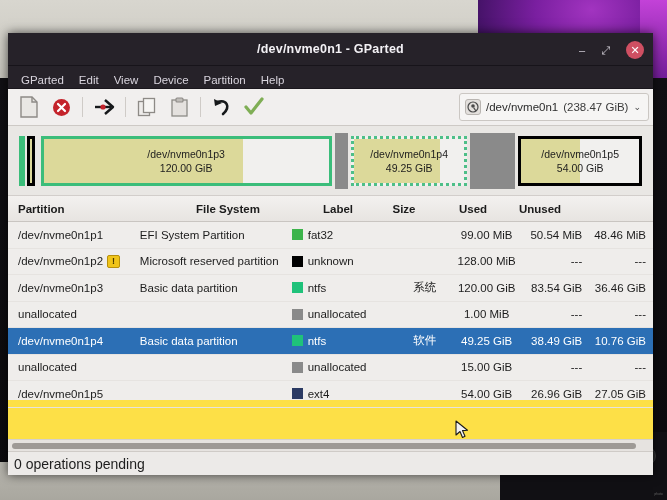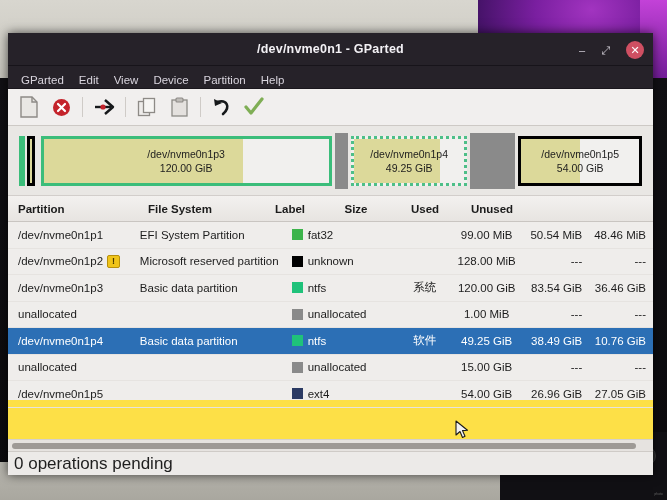--- a/index.html
+++ b/index.html
@@ -148,34 +148,34 @@
   .row.sel { background:#2c6fb5; color:#fff; }
   .c-part { width:140px; padding-left:10px; display:flex; align-items:center; gap:4px; }
   .c-name { width:162px; }
   .c-fs   { width:112px; display:flex; align-items:center; gap:5px; }
   .c-lab  { width:60px; text-align:center; }
   .c-size { width:72px; text-align:center; }
   .c-used { width:66px; text-align:right; }
   .c-unus { width:68px; text-align:right; }
   .c-flag { flex:1; text-align:left; padding-left:7px; overflow:hidden; white-space:nowrap; }
   #thead .c-size, #thead .c-used, #thead .c-unus { text-align:center; }
-  #thead .c-fs { display:block; }
+  #thead .c-fs { display:block;margin-left:48px; }
   .swatch { width:11px; height:11px; display:inline-block; flex:none; }
   .warn-ico {
     width:13px; height:13px; background:#f0c419; border:1px solid #b8900b;
     border-radius:2px; color:#4a3a00; font-size:9px; font-weight:bold;
     line-height:11px; text-align:center;
   }
   #tbody { background:#efedeb; height:178px; }
 
   
   #statusbar {
     position:absolute; left:0; bottom:0; width:100%; height:24px;
     background:#eceae8; border-top:1px solid #cfcbc7;
-    font-size:17px; color:#1e1e1e; display:flex; align-items:center;
+    font-size:14px; color:#1e1e1e; display:flex; align-items:center;
     padding-left:6px;
   }
   #hscroll {
     position:absolute; left:0; bottom:24px; width:100%; height:12px;
     background:#e6e3e0; border-top:1px solid #d4d0cc;
   }
   #hscroll-thumb {
     position:absolute; left:4px; top:3px; width:624px; height:6px;
     background:#9e9a96; border-radius:3px;
   }
@@ -259,20 +259,32 @@
         <path d="M6 5 C16 2, 20 10, 12 17" fill="none" stroke="#16181a" stroke-width="2.6" stroke-linecap="round"></path>
         <path d="M3 2 L4 9 L11 6 Z" fill="#16181a"></path>
       </svg>
     </div>
     <div class="tbtn">
       <svg width="22" height="20" viewBox="0 0 22 20">
         <path d="M3 10 L8 16 L19 2" fill="none" stroke="#7fae55" stroke-width="3.2" stroke-linecap="round" stroke-linejoin="round"></path>
       </svg>
     </div>
 
+    <div id="device-select">
+      <span class="disk-ico">
+        <svg width="12" height="12" viewBox="0 0 12 12">
+          <circle cx="6" cy="6" r="5" fill="none" stroke="#4a4a4a" stroke-width="1.2"></circle>
+          <circle cx="6" cy="5" r="1.8" fill="#4a4a4a"></circle>
+          <path d="M6.6 6.6 L9 10" stroke="#4a4a4a" stroke-width="1.2"></path>
+        </svg>
+      </span>
+      <span>/dev/nvme0n1</span>
+      <span id="device-size">(238.47 GiB)</span>
+      <span class="caret">⌄</span>
+    </div>
   </div>
 
   <div id="graphic">
 
     <div class="pt" style="width:8px;">
       <div class="pt-outer">
           <div class="pt-inner bd-green">
         <div class="pt-fill" style="width:100%"></div>
       </div>
         </div>

